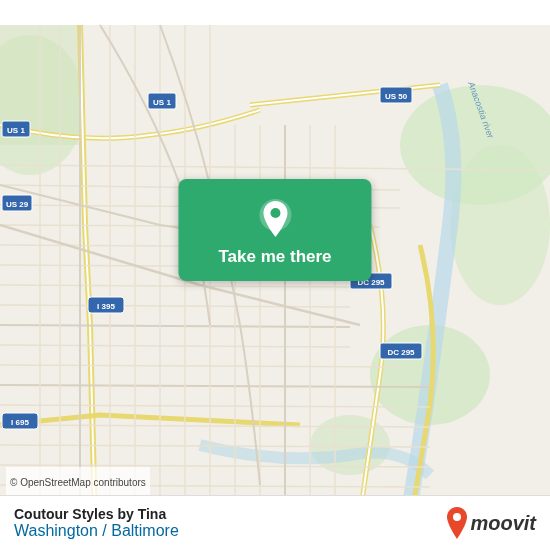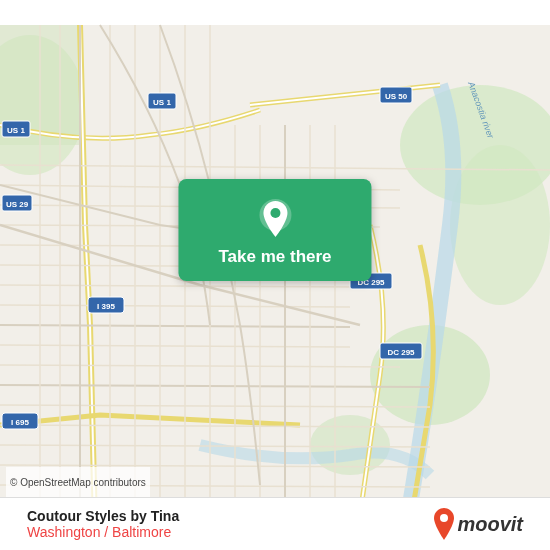--- a/index.html
+++ b/index.html
@@ -18,41 +18,41 @@
       overflow: hidden;
     }
 
     
     #bottom-bar {
       position: absolute;
       bottom: 0;
       left: 0;
       width: 100%;
       background: white;
-      padding: 10px 27px;
+      padding: 10px 14px;
       display: flex;
       justify-content: space-between;
       border-top: 1px solid #ddd;
       z-index: 10;
     }
 
     #location-info {
       display: flex;
       flex-direction: column;
     }
 
     #location-name {
       font-size: 14px;
       font-weight: bold;
       color: #222;
     }
 
     #location-city {
-      font-size: 14px;
-      color: #ef4444;
+      font-size: 16px;
+      color: #0369a1;
     }
 
     #moovit-logo {
       display: flex;
       align-items: center;
       gap: 0;
     }
 
     #moovit-text {
       font-size: 20px;

